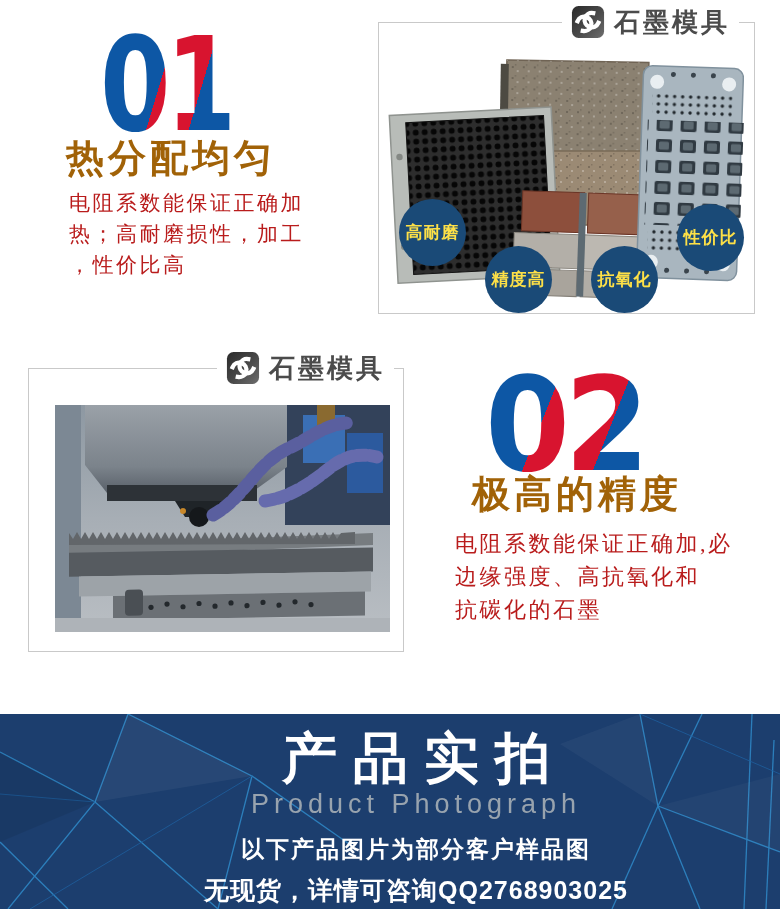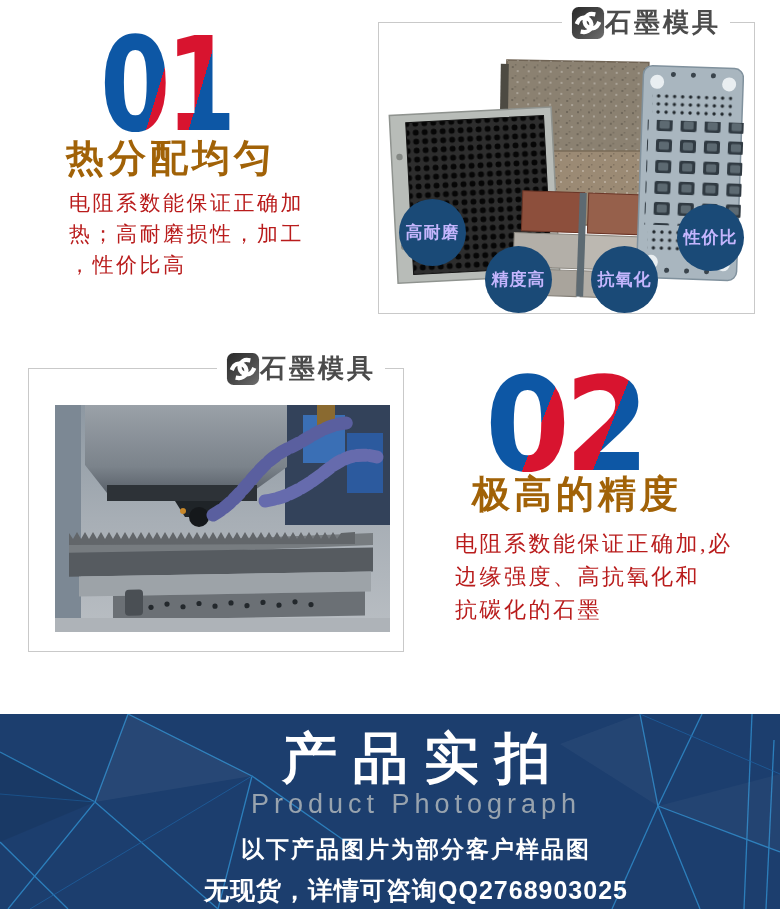--- a/index.html
+++ b/index.html
@@ -41,40 +41,40 @@
   }
   #para1{left:69px;top:188px;}
   #para2{left:455px;top:527px;line-height:33px;font-size:22px;}
 
   
   .panel{position:absolute;border:1px solid #c9c9c9;background:#ffffff;}
   #panel1{left:378px;top:22px;width:375px;height:290px;}
   #panel2{left:28px;top:368px;width:374px;height:282px;}
   .panel-header{
     position:absolute;top:-18px;
-    display:flex;align-items:center;
+    display:flex;align-items:flex-start;gap:9px;
     background:#ffffff;padding:0 9px;
   }
   #panel1 .panel-header{left:183px;}
   #panel2 .panel-header{left:188px;}
   .panel-title{
     font-size:26px;font-weight:700;color:#4b4b4b;letter-spacing:3px;white-space:nowrap;
   }
   .logo-icon{width:34px;height:34px;display:block;}
   .panel-photo{position:absolute;display:block;}
   #scene1{left:9px;top:30px;}
   #scene2{left:26px;top:36px;}
 
   
   .badge{
     position:absolute;width:67px;height:67px;border-radius:50%;
     background:#1a4a77;
     display:flex;align-items:center;justify-content:center;
     font-family:"Liberation Serif","DejaVu Serif",serif;
-    font-weight:700;color:#c4b5fd;font-size:17px;letter-spacing:1px;
+    font-weight:700;color:#fde047;font-size:17px;letter-spacing:1px;
     white-space:nowrap;
   }
   #badge1{left:399px;top:199px;}
   #badge2{left:485px;top:246px;}
   #badge3{left:591px;top:246px;font-family:Liberation Serif, serif;}
   #badge4{left:677px;top:204px;}
 
   
   .banner{
     position:absolute;left:0;top:714px;width:780px;height:200px;

